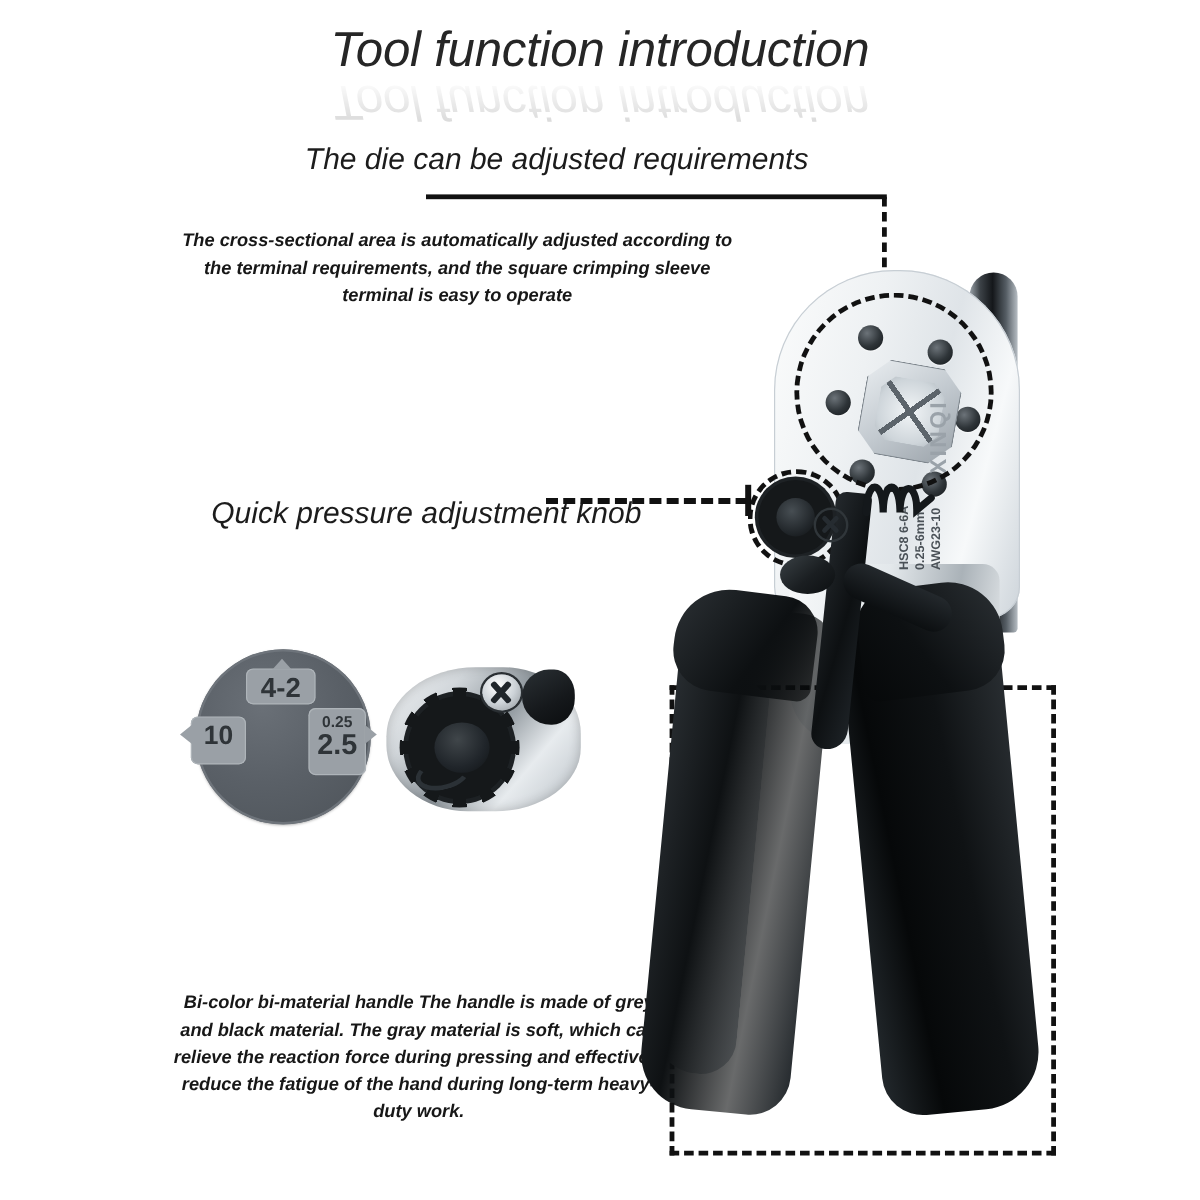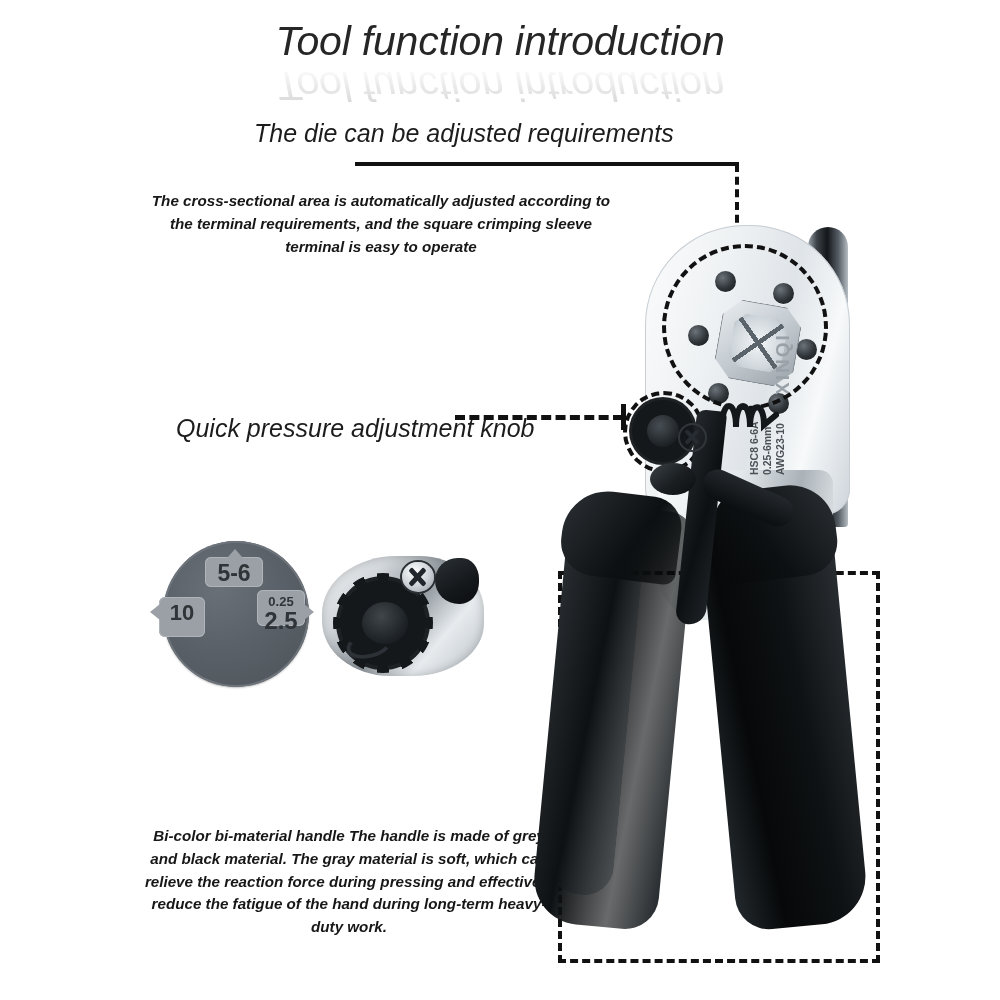--- a/index.html
+++ b/index.html
@@ -120,21 +120,21 @@
   .badge-left {
     left: -4px; top: 56px; width: 46px; height: 40px;
     font-size: 22px; padding-top: 5px;
   }
   .badge-left::before {
     content: ""; position: absolute; left: -9px; top: 7px;
     border-top: 8px solid transparent; border-bottom: 8px solid transparent;
     border-right: 10px solid #9aa0a6;
   }
   .badge-right {
-    left: 94px; top: 49px; width: 48px; height: 36px;
+    left: 94px; top: 49px; width: 48px; height: 56px;
     font-size: 13px; padding-top: 5px;
   }
   .badge-right .b2 { display:block; font-size: 24px; margin-top: 1px; }
   .badge-right::after {
     content: ""; position: absolute; right: -9px; top: 14px;
     border-top: 8px solid transparent; border-bottom: 8px solid transparent;
     border-left: 10px solid #9aa0a6;
   }
 
   
@@ -369,21 +369,21 @@
   <div class="dash-drop"></div>
   <div class="sec-body no-sel" id="body-1">The cross-sectional area is automatically adjusted according to the terminal requirements, and the square crimping sleeve terminal is easy to operate</div>
 
   <div class="sec-head no-sel" id="head-2">Quick pressure adjustment knob</div>
   <div class="dash-rule"></div>
   <div class="dash-tick"></div>
 
   <div class="sec-body no-sel" id="body-3">Bi-color bi-material handle The handle is made of grey and black material. The gray material is soft, which can relieve the reaction force during pressing and effectively reduce the fatigue of the hand during long-term heavy-duty work.</div>
 
   <div class="dial no-sel">
-    <div class="dial-badge badge-top">5-6</div>
+    <div class="dial-badge badge-top">4-2</div>
     <div class="dial-badge badge-left">10</div>
     <div class="dial-badge badge-right">
       <span>0.25</span>
       <span class="b2">2.5</span>
     </div>
   </div>
 
   <div class="knob-photo no-sel">
     <div class="kp-body"></div>
     <div class="kp-gear"></div>

